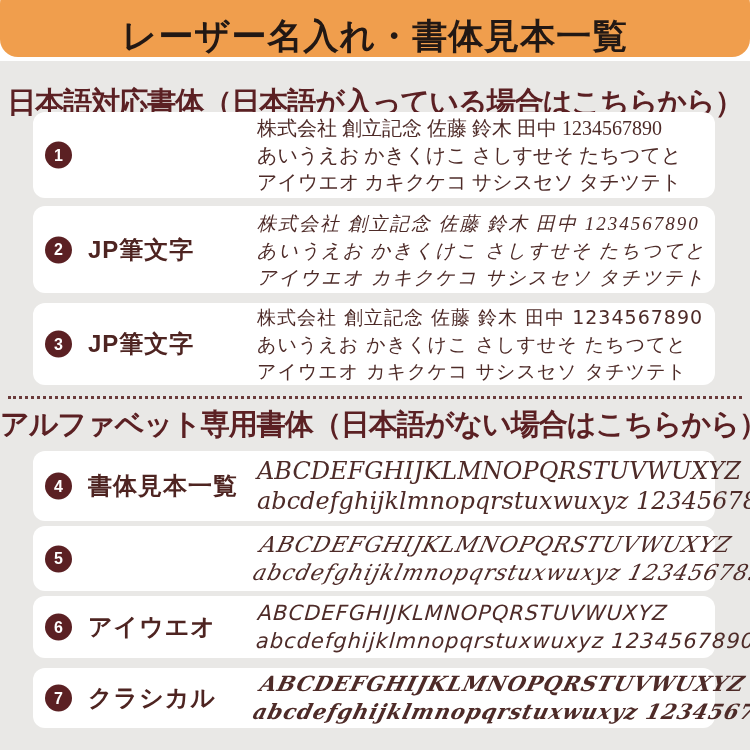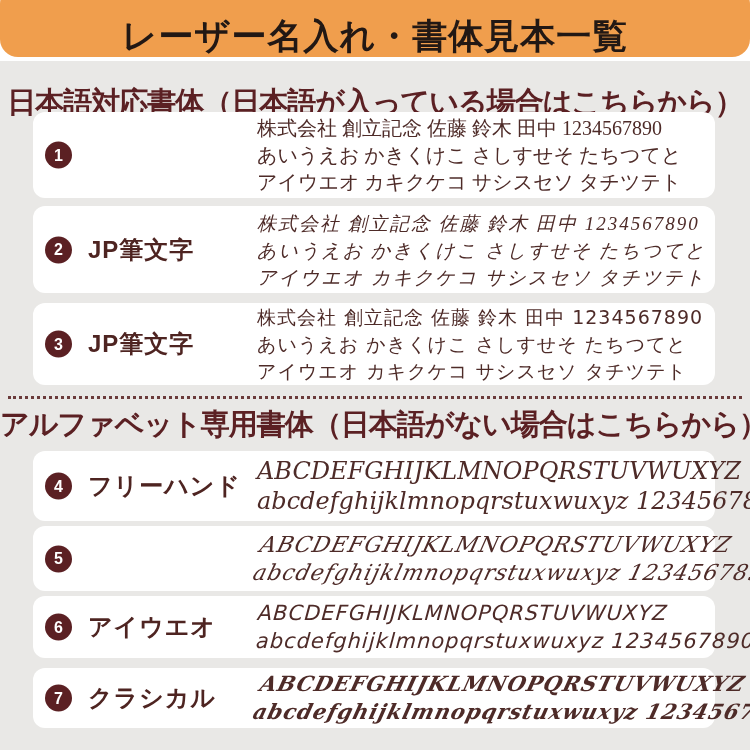--- a/index.html
+++ b/index.html
@@ -118,21 +118,21 @@
     <div>アイウエオ カキクケコ サシスセソ タチツテト</div>
   </div>
 </div>
 
 <div class="divider"></div>
 
 <div id="heading2" class="sec-heading">アルファベット専用書体（日本語がない場合はこちらから）</div>
 
 <div id="row4" class="card">
   <span class="badge">4</span>
-  <span class="rowlabel">フリーハンド</span>
+  <span class="rowlabel">書体見本一覧</span>
   <div class="sample f-stylish">
     <div>ABCDEFGHIJKLMNOPQRSTUVWUXYZ</div>
     <div>abcdefghijklmnopqrstuxwuxyz  1234567890</div>
   </div>
 </div>
 
 <div id="row5" class="card">
   <span class="badge">5</span>
   <div class="sample f-classical">
     <div>ABCDEFGHIJKLMNOPQRSTUVWUXYZ</div>

